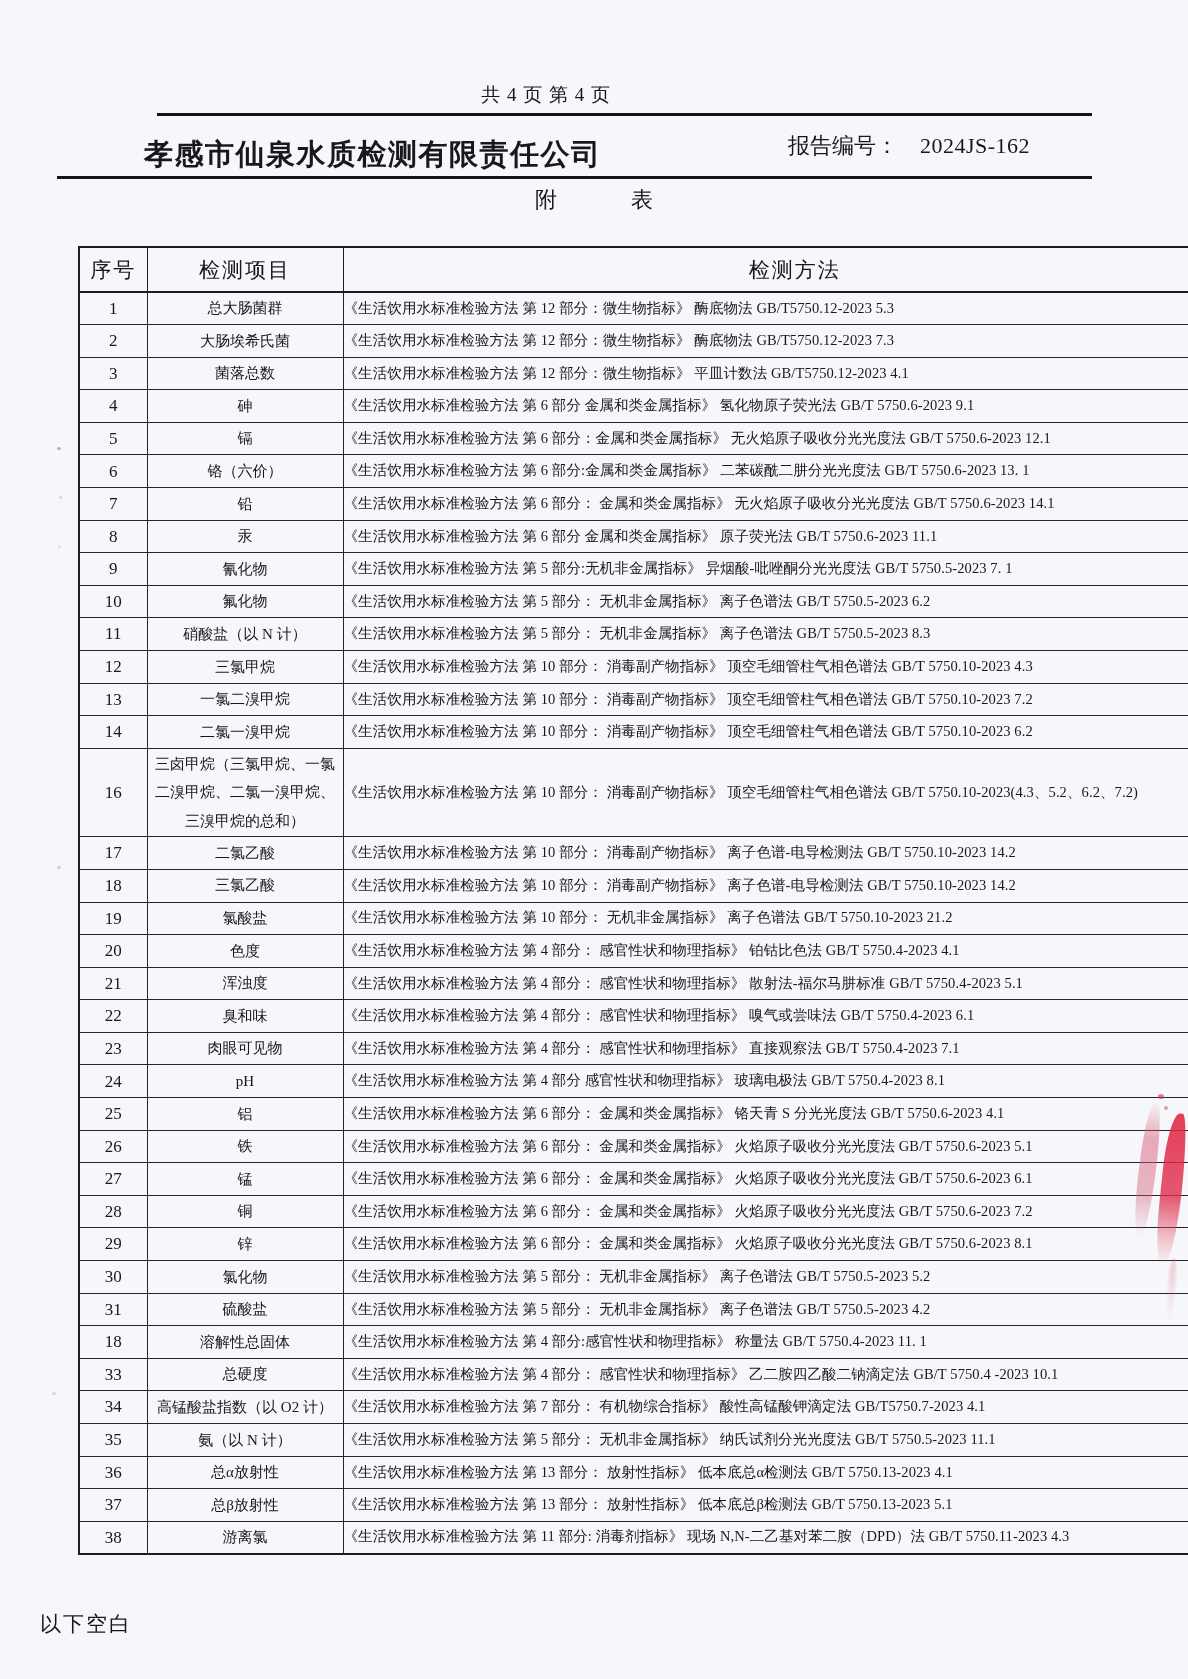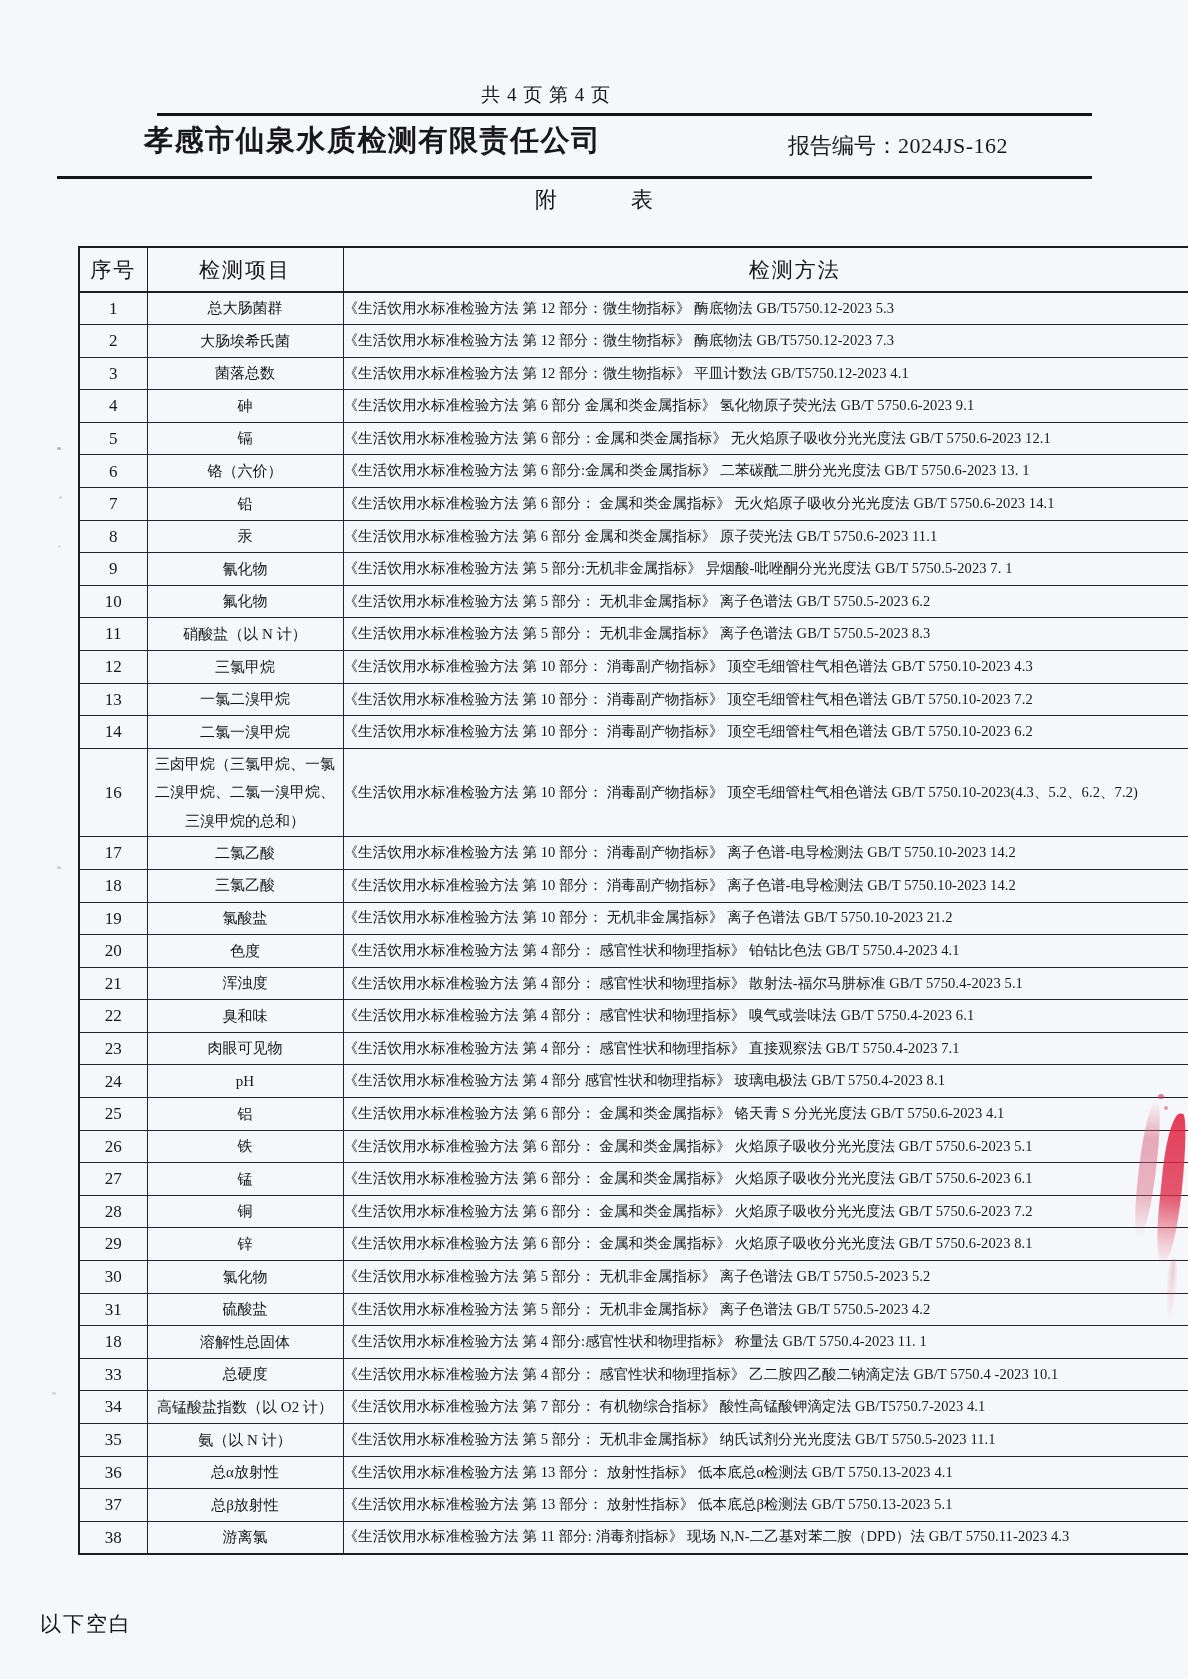--- a/index.html
+++ b/index.html
@@ -13,26 +13,26 @@
     background:#f6f7fa;
     color:#17171c;
   }
   
   .page-indicator{
     position:absolute;top:82px;left:0;width:1092px;text-align:center;
     font-size:19px;letter-spacing:1px;
   }
   .rule-1{position:absolute;top:113px;left:157px;width:935px;height:3px;background:#141419;}
   .company-name{
-    position:absolute;top:121px;left:144px;
+    position:absolute;top:135px;left:144px;
     font-family:"Liberation Sans","DejaVu Sans",sans-serif;
     font-weight:bold;font-size:29px;letter-spacing:1.5px;
   }
   .report-no{position:absolute;top:131px;left:788px;font-size:22px;}
-  .report-no .num{letter-spacing:.5px;}
+  .report-no .num{margin-left:22px;letter-spacing:.5px;}
   .rule-2{position:absolute;top:176px;left:57px;width:1035px;height:3px;background:#141419;}
   .doc-title{
     position:absolute;top:185px;left:78px;width:1034px;text-align:center;
     font-size:22px;letter-spacing:2px;font-weight:500;
   }
   
   table.attachment-table{
     position:absolute;top:246px;left:78px;width:1170px;
     border-collapse:collapse;table-layout:fixed;
     border:2.4px solid #1d1d22;

